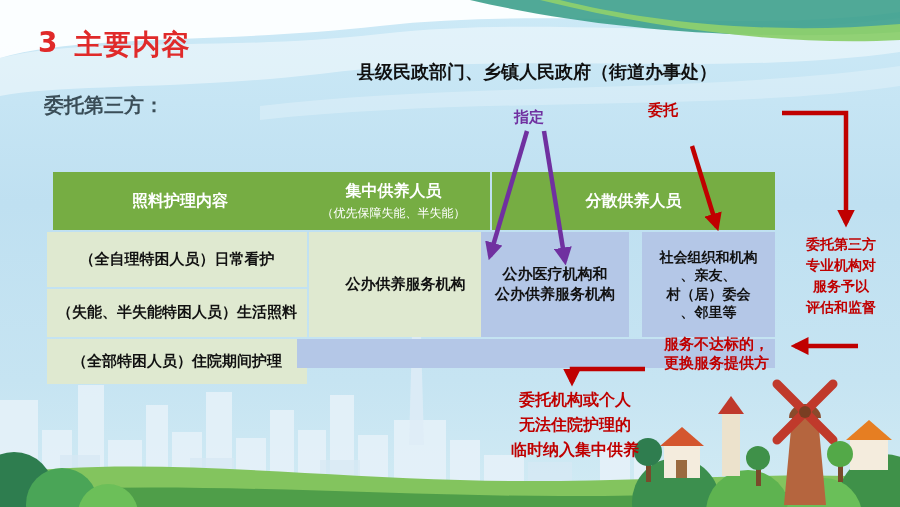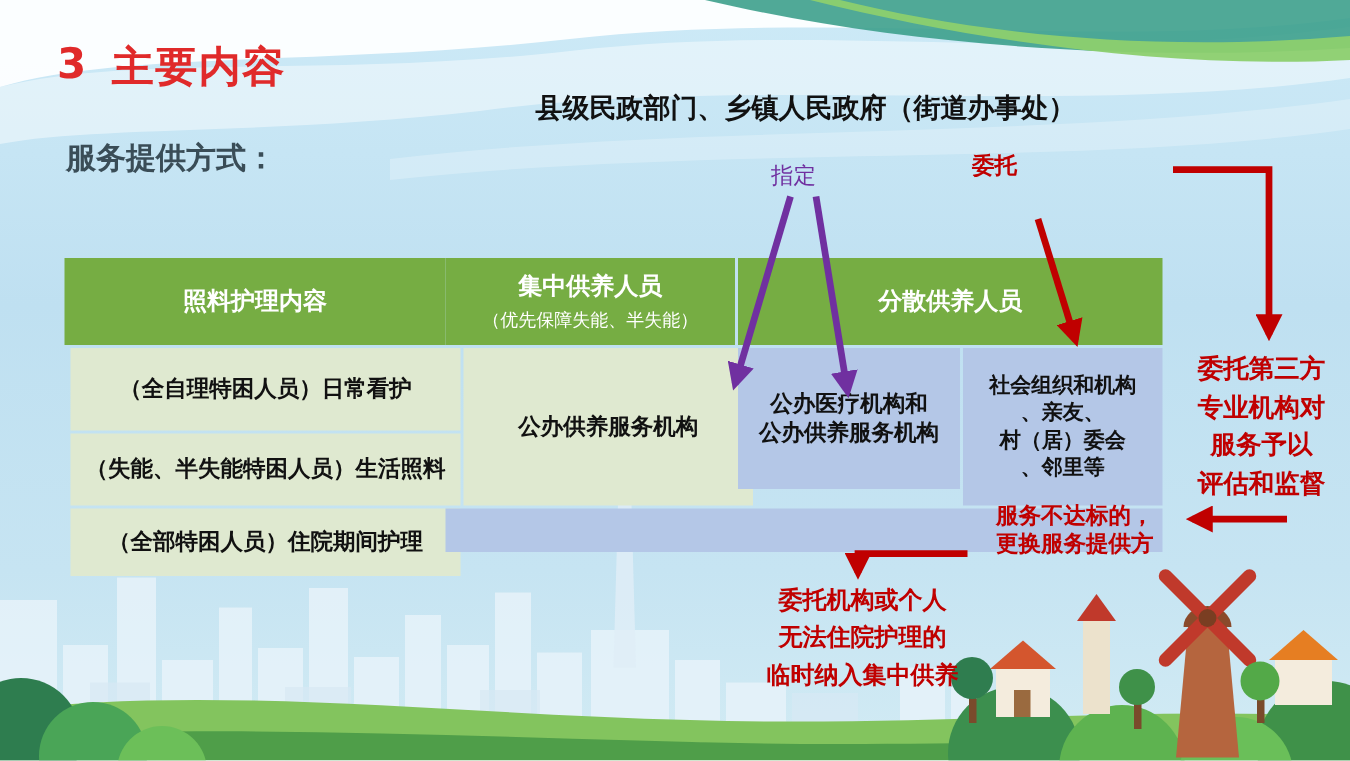--- a/index.html
+++ b/index.html
@@ -10,37 +10,37 @@
   .bg { position:absolute; inset:0; z-index:1; }
   .content { position:absolute; inset:0; z-index:3; }
   .arrows { position:absolute; inset:0; z-index:5; pointer-events:none; }
   .pre { white-space:pre-line; }
 
   .title { position:absolute; left:38px; top:26px; color:#e02a2a; font-weight:bold;
            font-size:28px; letter-spacing:1px; display:flex; gap:16px; }
   .subtitle { position:absolute; left:44px; top:92px; font-size:20px; font-weight:bold; color:#3a4d57; }
   .top-heading { position:absolute; left:357px; top:60px; font-size:18px; font-weight:bold; color:#111; }
 
-  .lbl-assign { position:absolute; left:514px; top:108px; font-size:15px; font-weight:normal; color:#7030a0; }
+  .lbl-assign { position:absolute; left:514px; top:108px; font-size:15px; font-weight:bold; color:#7030a0; }
   .lbl-entrust { position:absolute; left:648px; top:101px; font-size:15px; font-weight:bold; color:#c00000; }
   .lbl-entrust-sub { position:absolute; left:611px; top:120px; font-size:14px; font-weight:bold; color:#c00000; }
 
   .tbl { position:absolute; left:35px; top:172px; width:740px; height:212px; }
   .cell { position:absolute; display:flex; align-items:center; justify-content:center;
           text-align:center; font-weight:bold; line-height:1.3; }
   .head { background:#76ad43; color:#fff; font-size:16px; }
   .head .sub { font-size:12px; margin-top:4px; font-weight:normal; }
   .lg { background:#dfe9d0; color:#111; font-size:15px;margin-left:12px; }
   .lb { background:#b4c7e7; color:#111; font-size:15px; }
   .cell-social { font-size:14px; }
   .substd { position:absolute; right:6px; top:50%; transform:translateY(-50%);
             color:#c00000; font-size:15px; font-weight:bold; line-height:1.3; text-align:center; }
 
   .note-right { position:absolute; left:792px; top:234px; width:98px; text-align:center;
-                color:#c00000; font-size:17px; font-weight:bold; line-height:1.5; }
+                color:#c00000; font-size:14px; font-weight:bold; line-height:1.5; }
   .note-bottom { position:absolute; left:500px; top:388px; width:150px; text-align:center;
                  color:#c00000; font-size:16px; font-weight:bold; line-height:1.55; }
 
   .ap { stroke:#7030a0; stroke-width:4.5; }
   .ar { stroke:#c00000; stroke-width:4.5; }
 </style>
 </head>
 <body>
 
 <div class="slide">
@@ -137,41 +137,41 @@
     </g>
   </svg>
 
   <div class="content">
 
     <div class="title">
       <span>3</span>
       <span>主要内容</span>
     </div>
 
-    <div class="subtitle">服务提供方式：</div>
+    <div class="subtitle">委托第三方：</div>
 
     <div class="top-heading">县级民政部门、乡镇人民政府（街道办事处）</div>
 
     <div class="lbl-assign">指定</div>
     <div class="lbl-entrust">委托</div>
 
     <div class="tbl">
-      <div class="cell head" style="left:8px;top:0;width:254px;height:58px">照料护理内容</div>
+      <div class="cell head" style="left:18px;top:0;width:254px;height:58px">照料护理内容</div>
       <div class="cell head" style="left:262px;top:0;width:193px;height:58px;flex-direction:column">
         <div>集中供养人员</div>
         <div class="sub">（优先保障失能、半失能）</div>
       </div>
       <div class="cell head" style="left:457px;top:0;width:283px;height:58px">分散供养人员</div>
 
       <div class="cell lg" style="left:0;top:60px;width:260px;height:55px">（全自理特困人员）日常看护</div>
       <div class="cell lg" style="left:0;top:117px;width:260px;height:48px">（失能、半失能特困人员）生活照料</div>
       <div class="cell lg" style="left:0;top:167px;width:260px;height:45px">（全部特困人员）住院期间护理</div>
 
       <div class="cell lg" style="left:262px;top:60px;width:193px;height:105px">公办供养服务机构</div>
-      <div class="cell lb pre" style="left:457px;top:60px;width:148px;height:94px">公办医疗机构和
+      <div class="cell lb pre" style="left:446px;top:60px;width:148px;height:105px">公办医疗机构和
 公办供养服务机构</div>
       <div class="cell lb pre cell-social" style="left:607px;top:60px;width:133px;height:105px">社会组织和机构
 、亲友、
 村（居）委会
 、邻里等</div>
 
       <div class="cell lb" style="left:262px;top:167px;width:478px;height:29px">
         <div class="substd pre">服务不达标的，
 更换服务提供方</div>
       </div>

